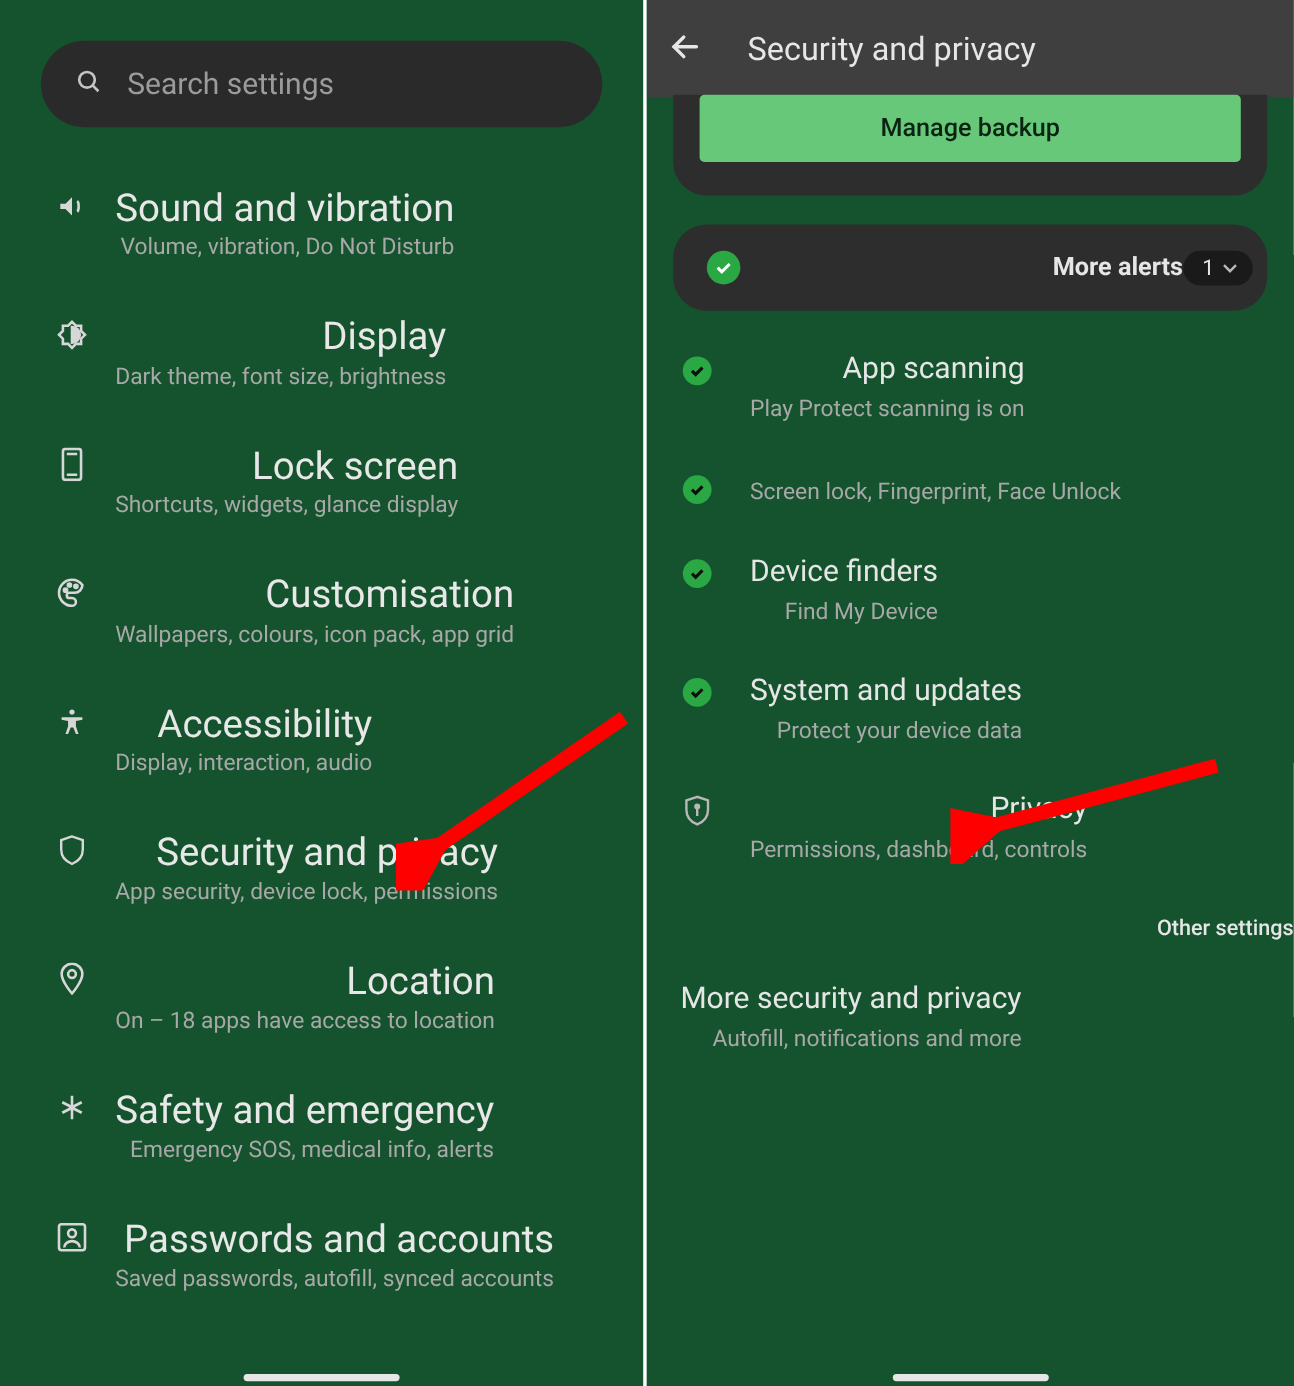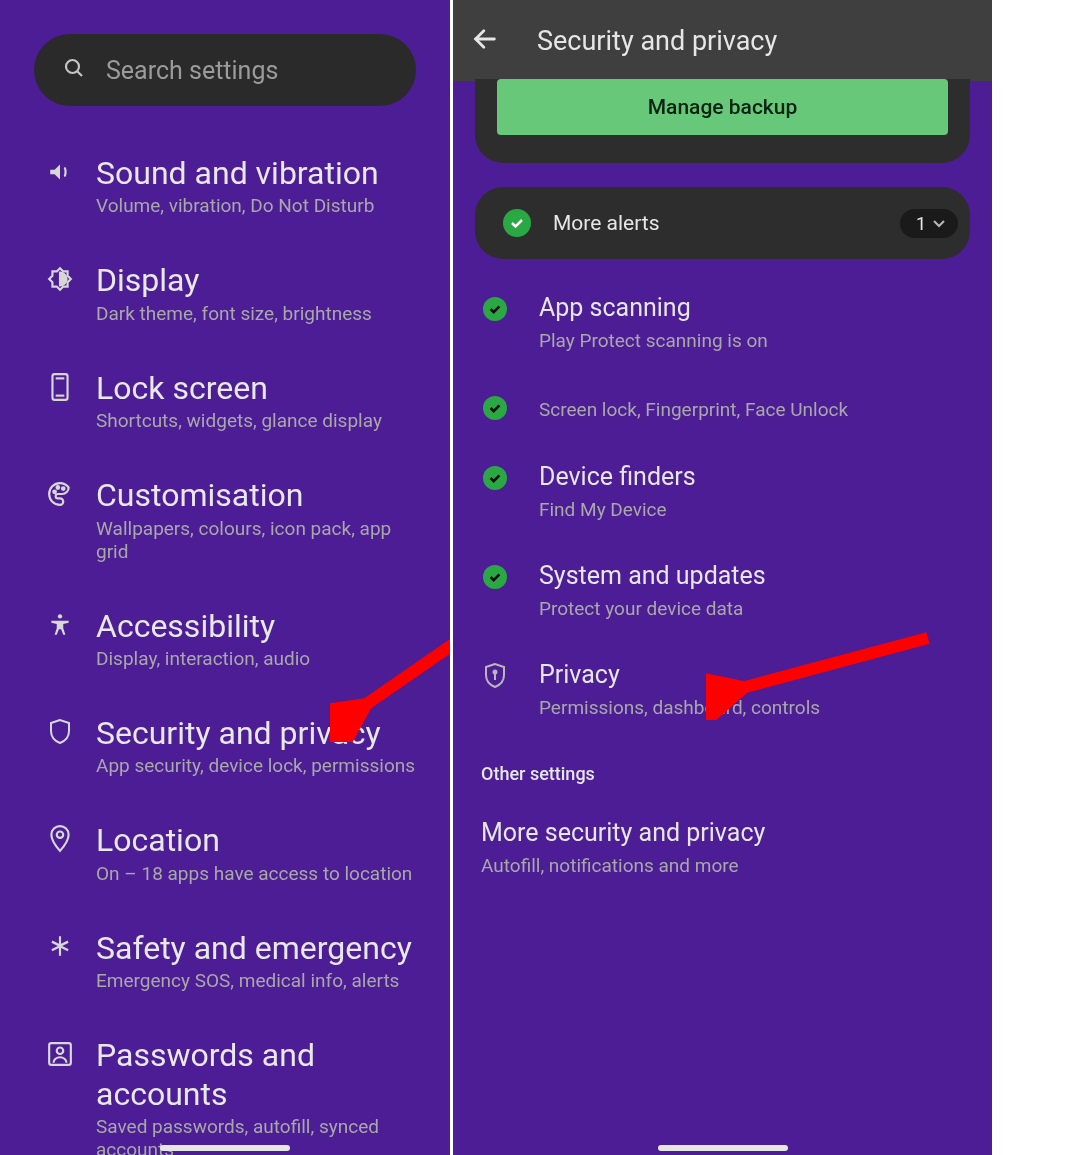--- a/index.html
+++ b/index.html
@@ -4,25 +4,26 @@
 <style>
   * { box-sizing: border-box; margin: 0; padding: 0; }
   body {
     font-family: -apple-system, BlinkMacSystemFont, "Segoe UI", Roboto, sans-serif;
     background: #fff;
     width: 1078px;
     height: 1155px;
     display: flex;
   }
   .pane {
-    background: #4c1d95;
+    background: #14532d;
     position: relative;
     overflow: hidden;
-  }
-  .pane-left { width: 453px; border-right: 3px solid #fff; }
+    text-align: right;
+  }
+  .pane-left { width: 539px; border-right: 3px solid #fff; }
   .pane-right { width: 539px; }
 
   
   .search-bar {
     margin: 34px 34px 0 34px;
     height: 72px;
     background: #2a2a2a;
     border-radius: 36px;
     display: flex;
     align-items: center;
@@ -81,21 +82,21 @@
 
   .alerts {
     margin: 24px 22px 0 22px;
     height: 72px;
     background: #2d2d2d;
     border-radius: 28px;
     display:flex; align-items:center;
     padding: 0 12px 0 28px;
   }
   .alerts .chk { width:28px;height:28px;border-radius:50%;background:#2aa844;display:flex;align-items:center;justify-content:center;color:#fff;margin-right:22px;}
-  .alerts .al-text { color:#e6e6e6;font-size:21px;font-weight:400;flex:1;}
+  .alerts .al-text { color:#e6e6e6;font-size:21px;font-weight:700;flex:1;}
   .alerts .badge {
     background:#1a1a1a;border-radius:18px;padding:4px 10px 4px 16px;
     display:flex;align-items:center;color:#e6e6e6;font-size:18px;
   }
   .alerts .badge svg { margin-left:4px;}
 
   .section-title { color:#e6e6e6;font-size:18px;font-weight:500;padding:46px 0 0 28px;}
   
   .sec-list { padding-top: 8px; }
   .sec-item {

